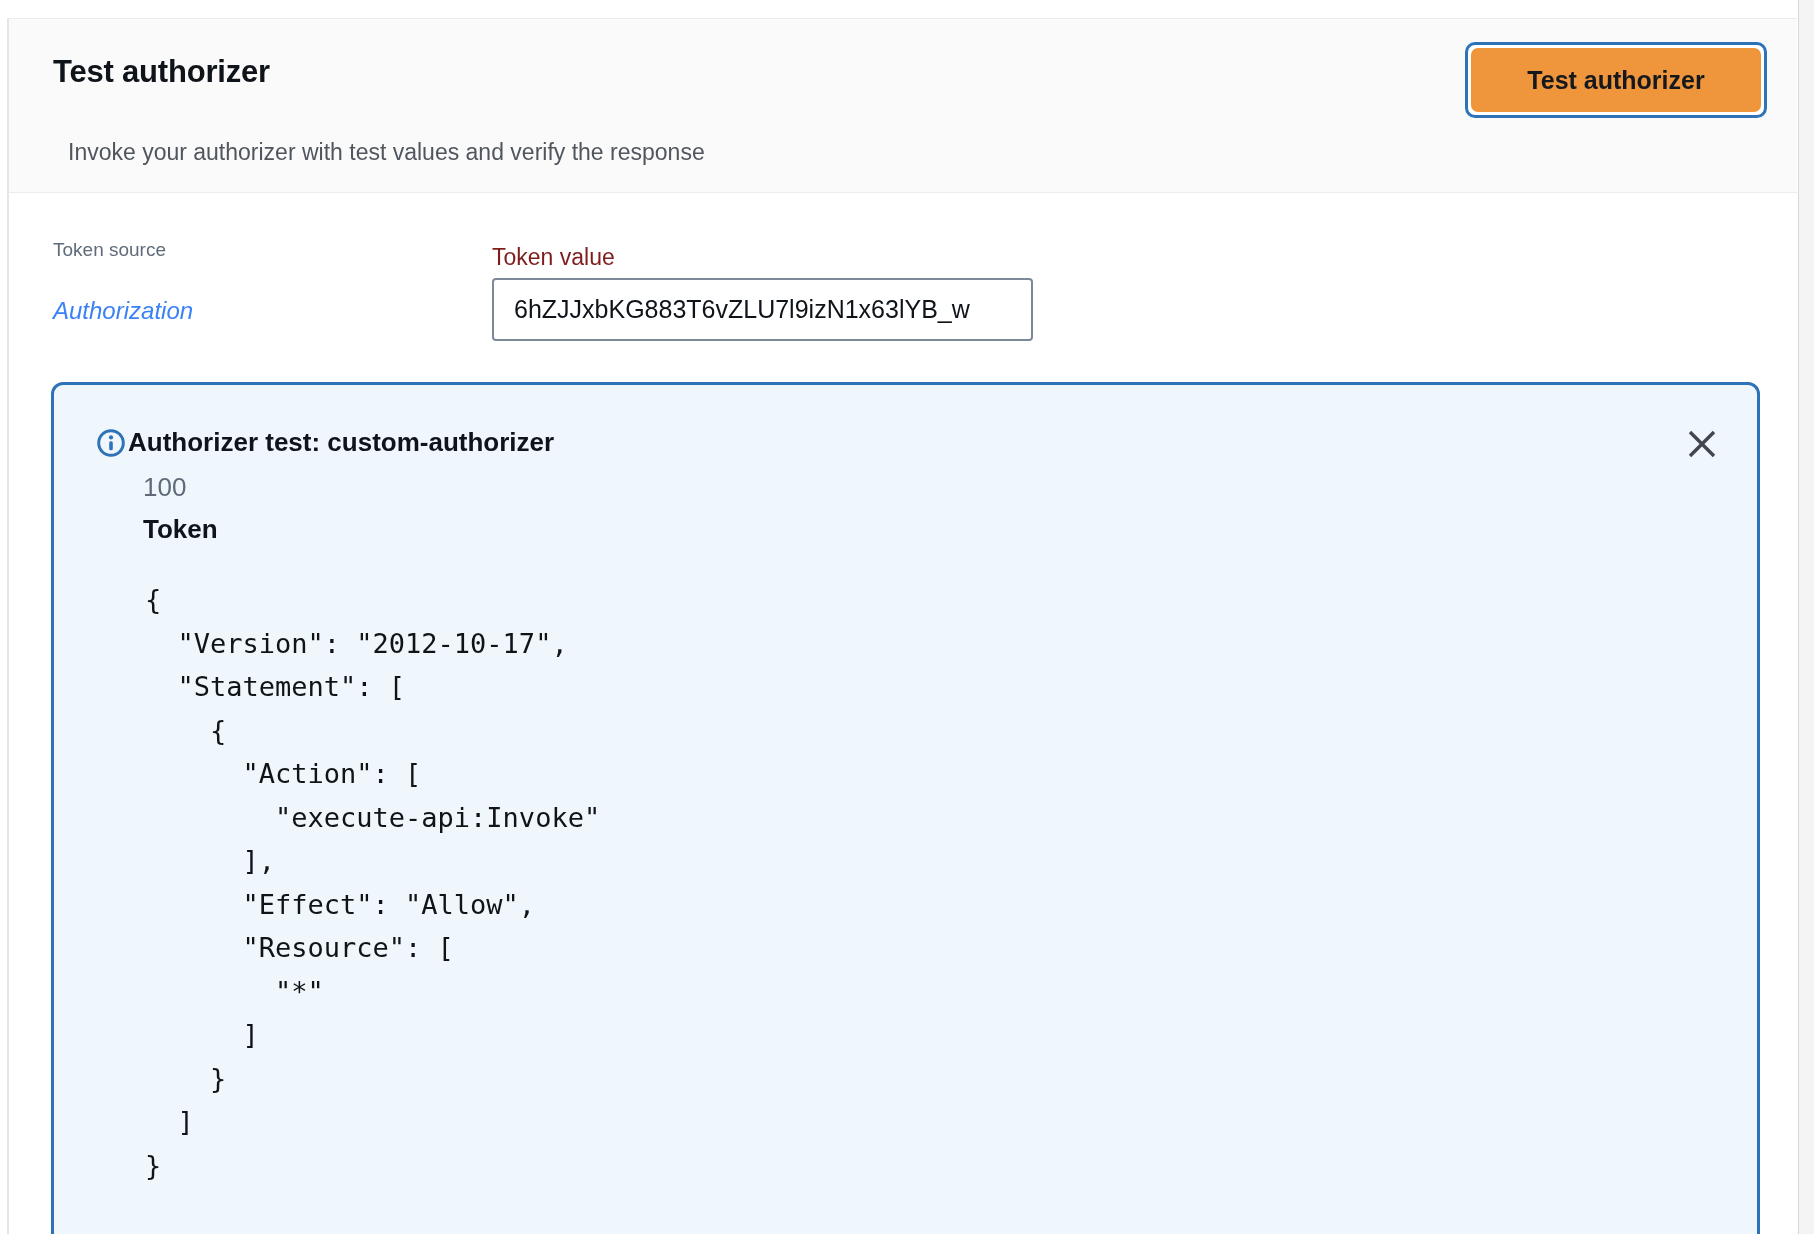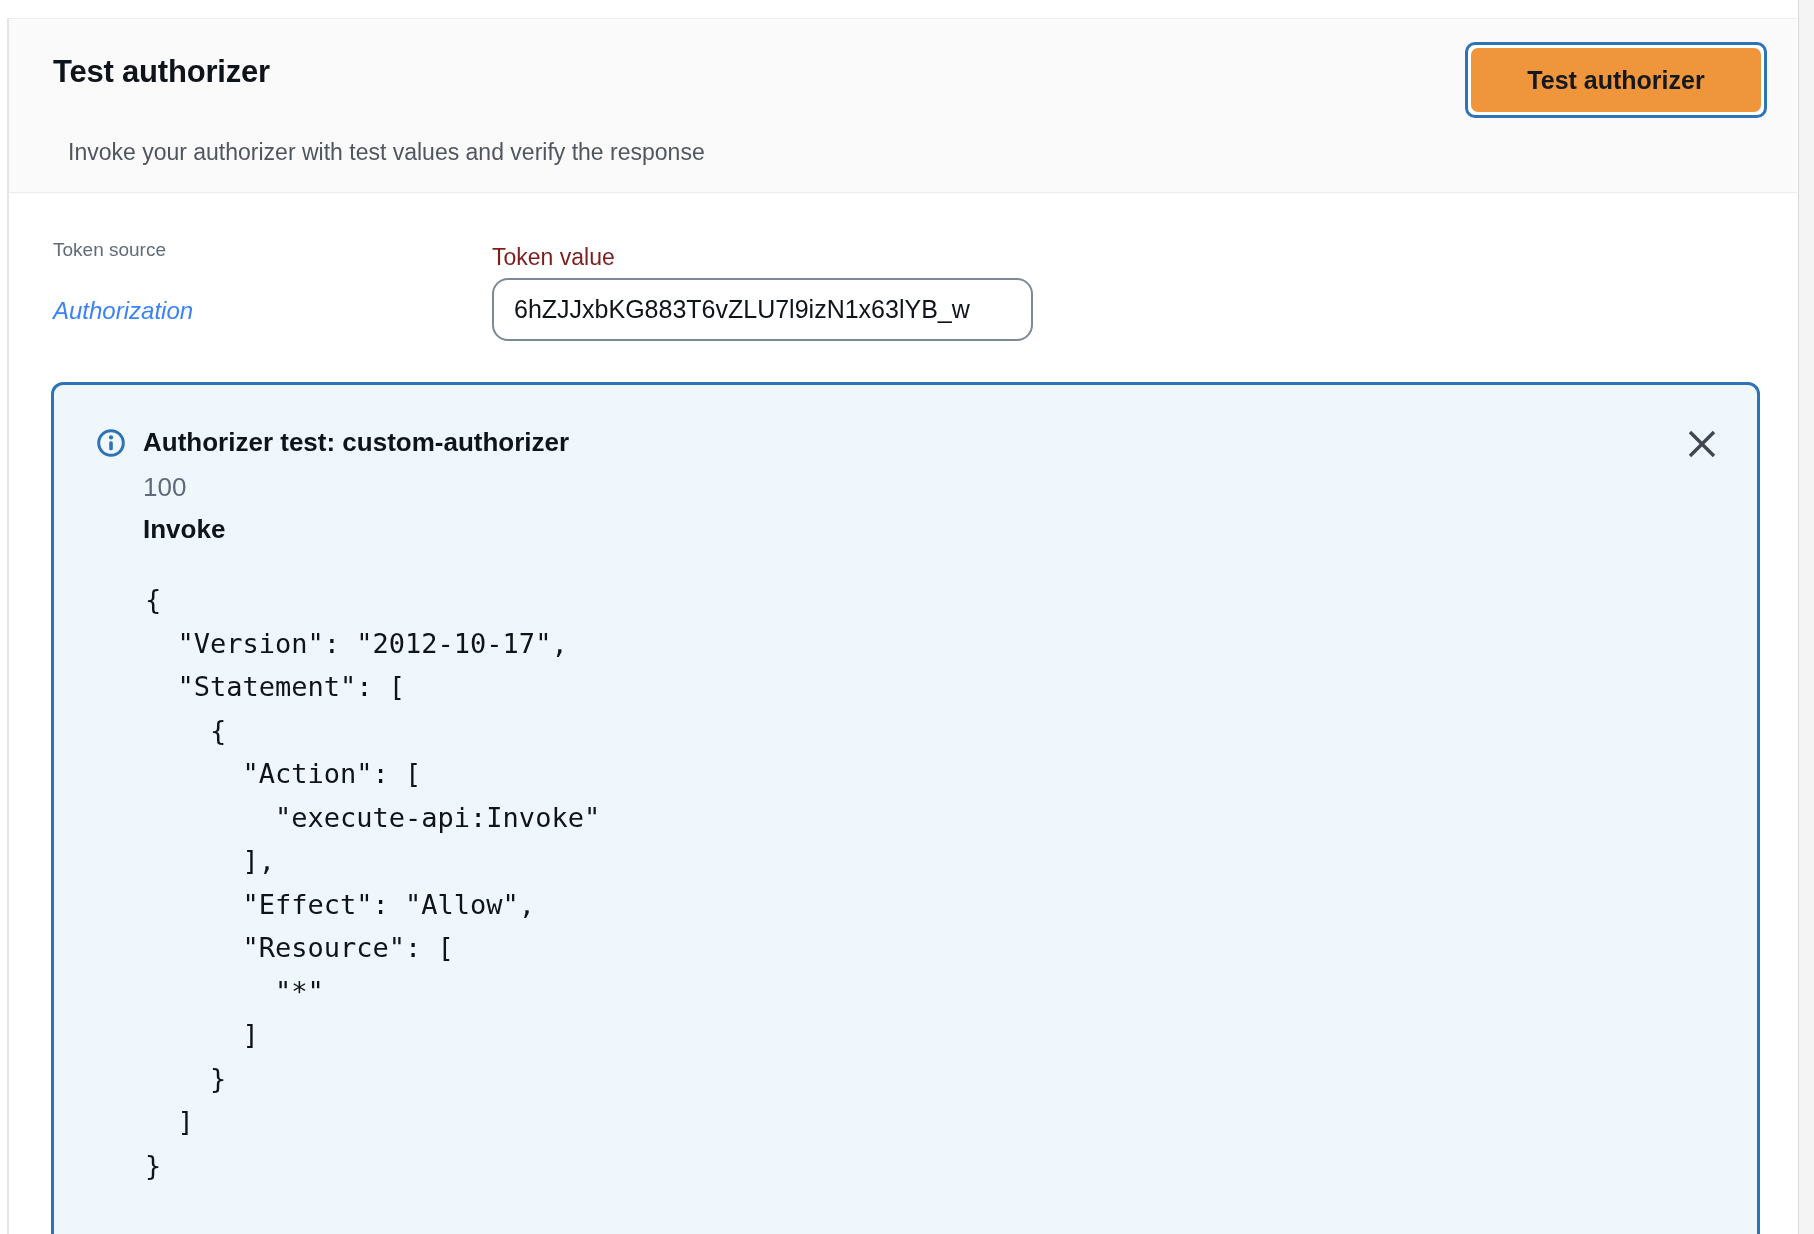--- a/index.html
+++ b/index.html
@@ -27,27 +27,27 @@
     box-sizing:border-box;border:3px solid #2e73b8;border-radius:10px;background:#ffffff;
     padding:3px;}
   .test-btn{display:block;width:100%;height:100%;box-sizing:border-box;
     background:#ef953c;border:none;border-radius:7px;cursor:pointer;
     font-family:"Liberation Sans",sans-serif;font-size:25px;font-weight:700;color:#15191e;}
   
   .token-source-label{position:absolute;left:53px;top:235px;font-size:19px;line-height:30px;color:#5f6b7a;}
   .token-source-value{position:absolute;left:53px;top:295px;font-size:24px;line-height:32px;color:#3b82f6;font-style:italic;}
   .token-value-label{position:absolute;left:492px;top:242px;font-size:23px;line-height:30px;color:#7f1d1d;}
   .token-input{position:absolute;left:492px;top:278px;width:541px;height:63px;
-    box-sizing:border-box;border:2px solid #7d8998;border-radius:16px;background:#ffffff;
+    box-sizing:border-box;border:2px solid #7d8998;border-radius:4px;background:#ffffff;
     padding:0 20px;font-family:"Liberation Sans",sans-serif;font-size:25px;color:#0f141a;}
   
   .alert{position:absolute;left:51px;top:382px;width:1709px;height:900px;
     box-sizing:border-box;background:#f0f7fc;border:3px solid #2e73b8;border-radius:12px;}
   .alert-icon{position:absolute;left:42px;top:43px;width:30px;height:30px;}
-  .alert-title{position:absolute;left:89px;top:40px;font-size:26px;line-height:34px;font-weight:700;color:#0f141a;}
+  .alert-title{position:absolute;left:74px;top:40px;font-size:26px;line-height:34px;font-weight:700;color:#0f141a;}
   .alert-status{position:absolute;left:89px;top:85px;font-size:26px;line-height:34px;color:#5f6b7a;}
   .alert-policy-label{position:absolute;left:89px;top:127px;font-size:26px;line-height:34px;font-weight:700;color:#0f141a;}
   .alert-json{position:absolute;left:91px;top:193px;margin:0;
     font-family:"DejaVu Sans Mono","Liberation Mono",monospace;
     font-size:27px;line-height:43.5px;color:#101419;white-space:pre;}
   .alert-close{position:absolute;right:40px;top:44px;width:30px;height:30px;
     background:none;border:none;padding:0;cursor:pointer;line-height:0;}
 </style>
 </head>
 <body>
@@ -72,21 +72,21 @@
 <section class="alert">
   <span class="alert-icon">
     <svg width="30" height="30" viewBox="0 0 30 30">
       <circle cx="15" cy="15" r="12.3" fill="none" stroke="#2e73b8" stroke-width="3"></circle>
       <circle cx="15" cy="9.4" r="2.1" fill="#2e73b8"></circle>
       <rect x="13.2" y="13.2" width="3.6" height="9" rx="1.5" fill="#2e73b8"></rect>
     </svg>
   </span>
   <div class="alert-title">Authorizer test: custom-authorizer</div>
   <div class="alert-status">100</div>
-  <div class="alert-policy-label">Invoke</div>
+  <div class="alert-policy-label">Token</div>
   <pre class="alert-json">{
   "Version": "2012-10-17",
   "Statement": [
     {
       "Action": [
         "execute-api:Invoke"
       ],
       "Effect": "Allow",
       "Resource": [
         "*"

